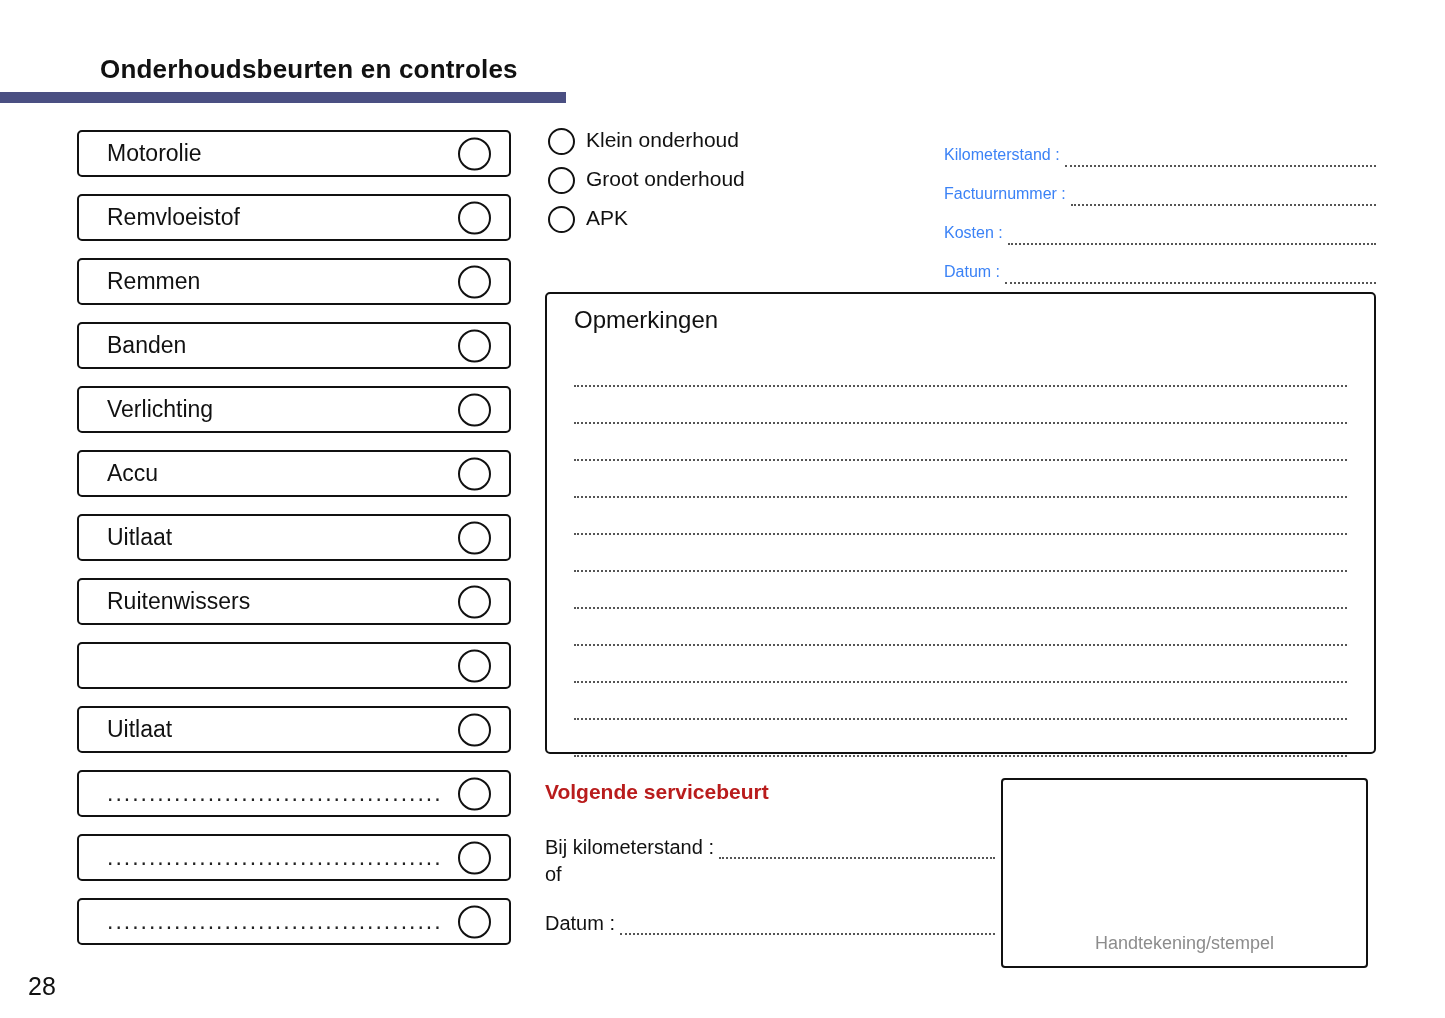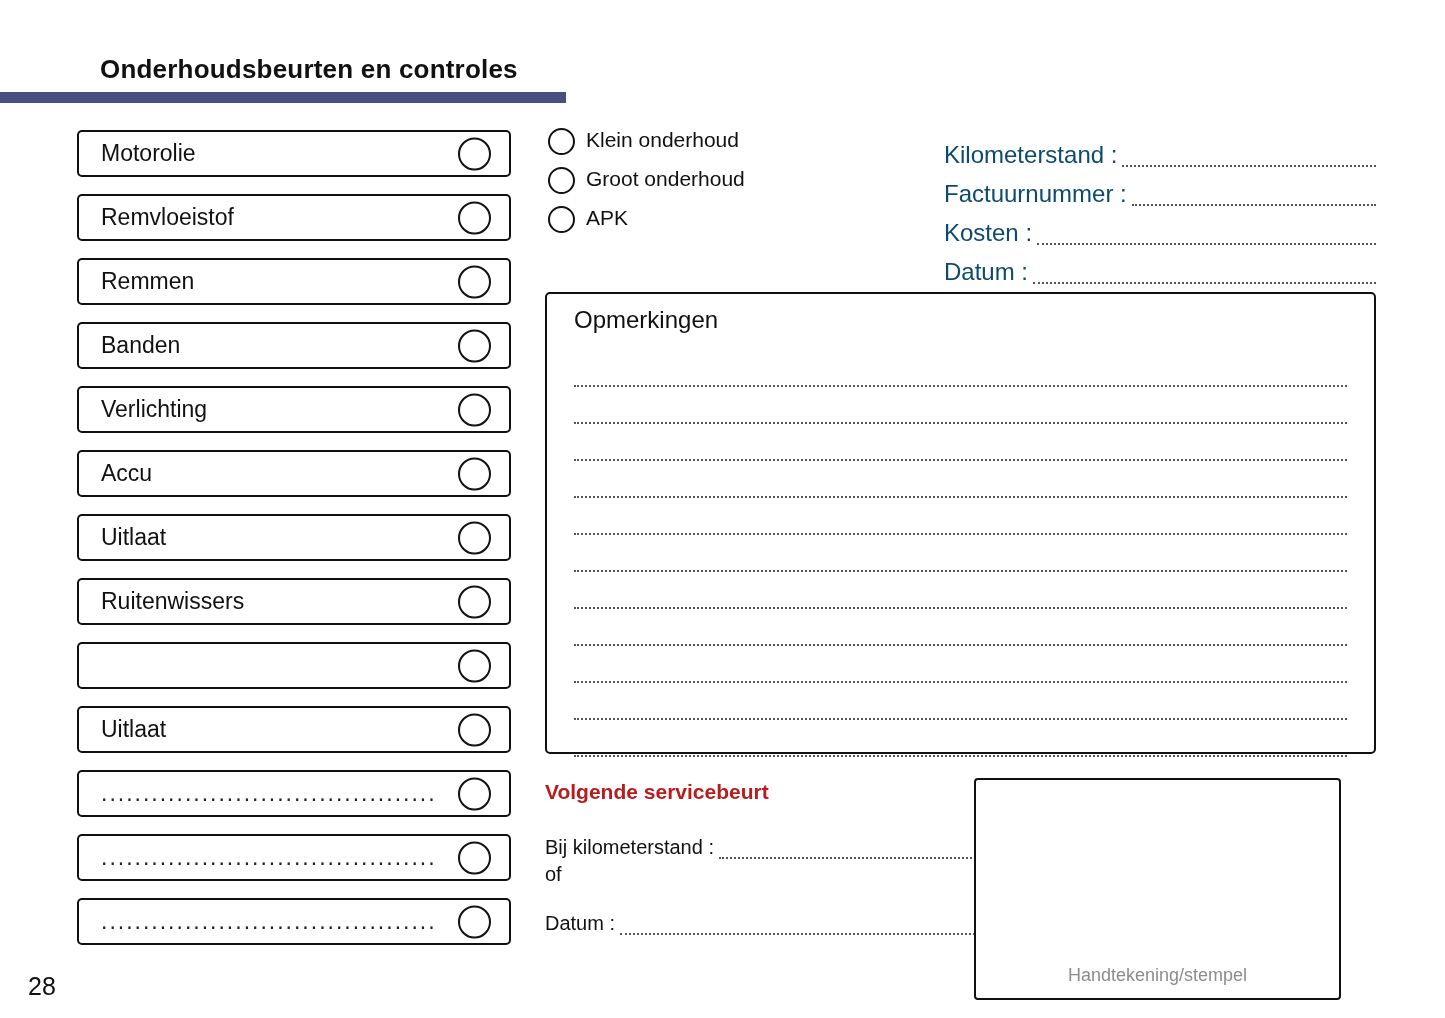--- a/index.html
+++ b/index.html
@@ -48,21 +48,21 @@
     width: 434px;
     height: 47px;
     border: 2px solid #111111;
     border-radius: 5px;
     margin-bottom: 17px;
     display: flex;
     align-items: center;
   }
   .check-label {
     font-size: 23px;
-    padding-left: 22px;
+    padding-left: 28px;
     color: #111111;
     white-space: nowrap;
     text-align: center;
   }
   .check-label.dots {
     font-size: 23px;
     letter-spacing: 2px;
     color: #222222;
   }
   .check-circle {
@@ -116,22 +116,22 @@
     left: 944px;
     top: 128px;
     width: 432px;
   }
   .inv-row {
     display: flex;
     align-items: flex-end;
     height: 39px;
   }
   .inv-label {
-    font-size: 24px;
-    color: #0c4a6e;
+    font-size: 16px;
+    color: #3b82f6;
     white-space: nowrap;
     line-height: 24px;
   }
   .inv-fill {
     flex: 1;
     margin-left: 5px;
     border-bottom: 2px dotted #555555;
     height: 17px;
   }
 
@@ -193,24 +193,24 @@
   .ns-or {
     font-size: 20px;
     color: #111111;
     height: 38px;
     line-height: 30px;
   }
 
   
   .signature {
     position: absolute;
-    left: 974px;
+    left: 1001px;
     top: 778px;
     width: 367px;
-    height: 222px;
+    height: 190px;
     box-sizing: border-box;
     border: 2px solid #111111;
     border-radius: 4px;
     background: #ffffff;
   }
   .signature-label {
     position: absolute;
     bottom: 12px;
     left: 0;
     right: 0;

